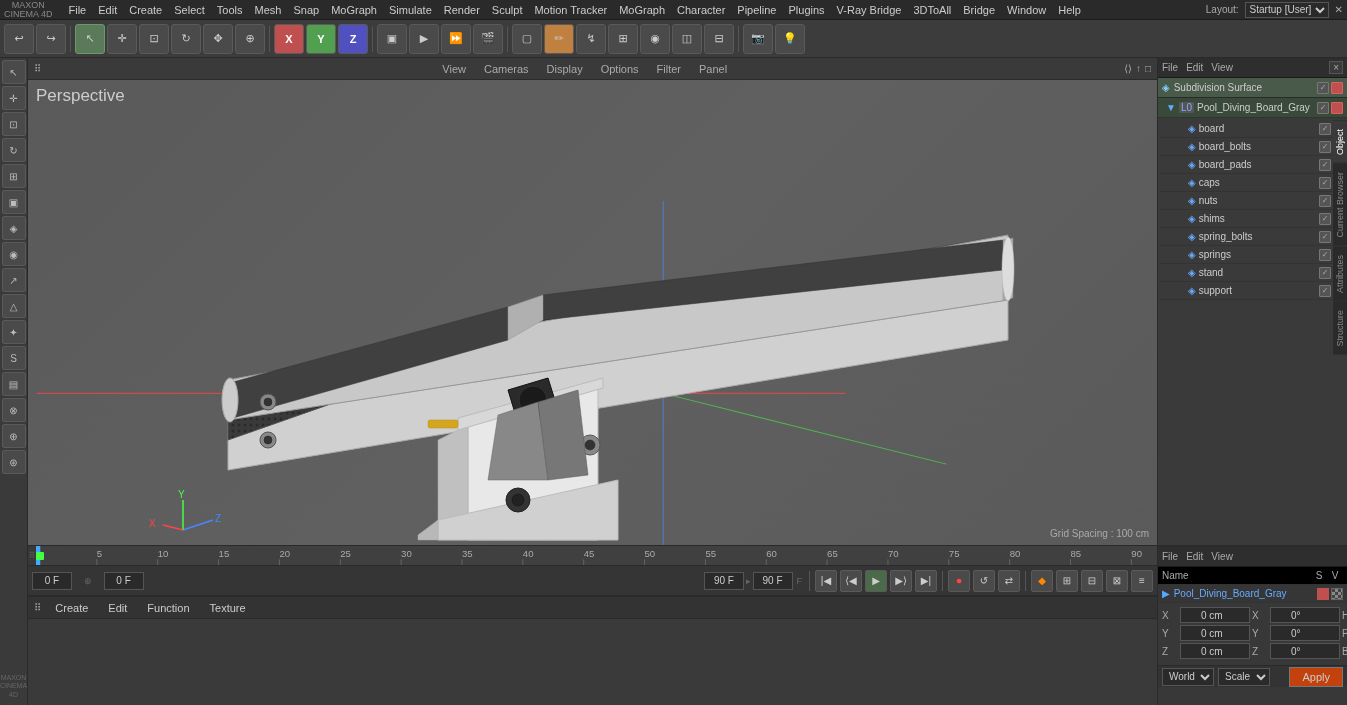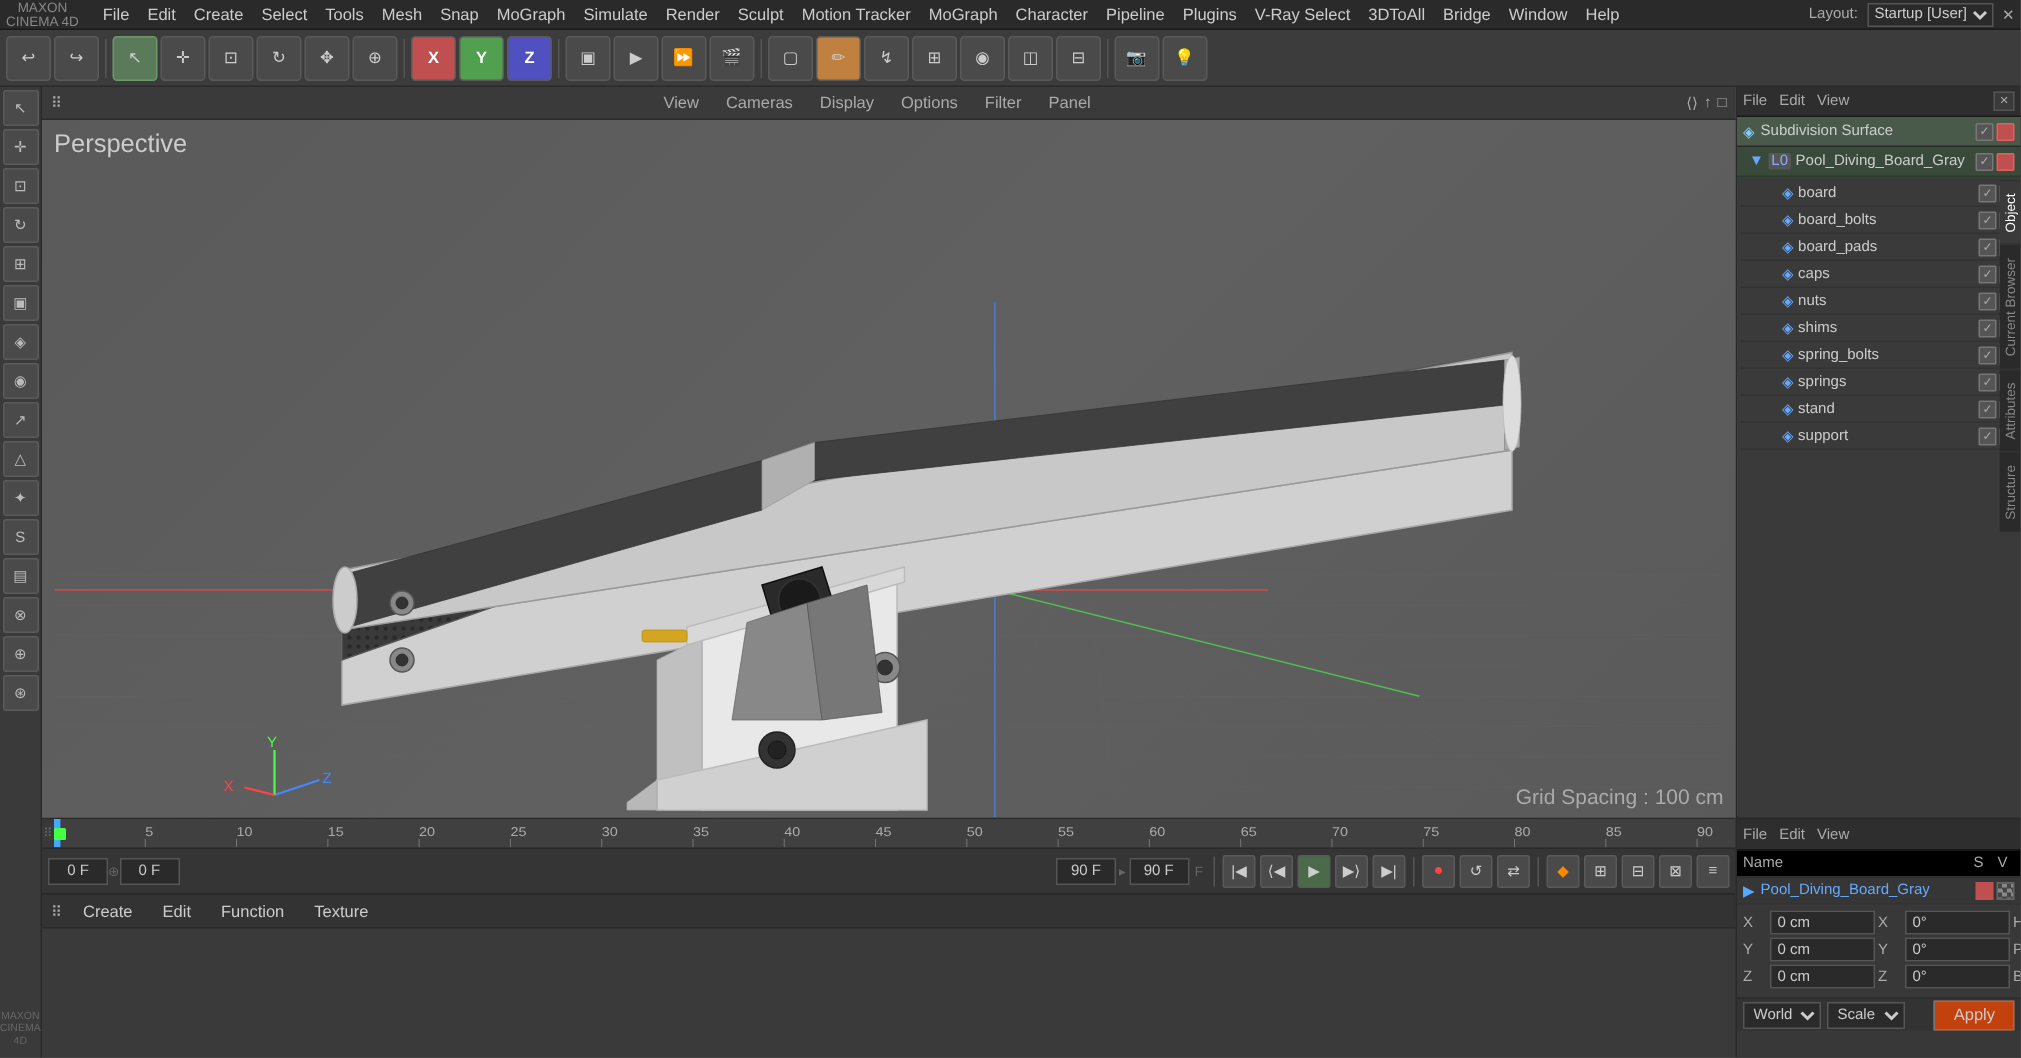--- a/index.html
+++ b/index.html
@@ -69,21 +69,21 @@
     }
 
     
     .grid-svg { position: absolute; top: 0; left: 0; width: 100%; height: 100%; pointer-events: none; }
 
     
     #perspective-label {
       position: absolute; top: 6px; left: 8px; color: #ccc; font-size: 17px;
     }
     #grid-spacing-label {
-      position: absolute; bottom: 6px; right: 8px; color: #aaa; font-size: 14px;
+      position: absolute; bottom: 6px; right: 8px; color: #aaa; font-size: 10px;
     }
 
     
     #timeline {
       height: 20px; background: #383838; border-top: 1px solid #2a2a2a;
       display: flex; align-items: center; overflow: hidden;
     }
     #timeline-ruler {
       flex: 1; display: flex; align-items: center; height: 100%;
       background: #404040; position: relative; overflow: hidden;
@@ -196,21 +196,21 @@
     .timeline-green {
       position: absolute; left: 0; top: 6px; width: 8px; height: 8px;
       background: #4f4; border-radius: 1px;
     }
 
     .obj-item-sub { padding-left: 28px; }
 
     
     .coord-badge {
       background: #2a2a2a; border: 1px solid #555;
-      padding: 1px 4px; font-size: 10px; color: #ccc; min-width: 30px; text-align: right;
+      padding: 1px 20px; font-size: 10px; color: #ccc; min-width: 30px; text-align: right;
     }
   </style>
 </head>
 <body>
 
 <div id="menu-bar">
   <div style="display:flex;align-items:center;margin-right:8px;">
     <span style="font-size:9px;color:#888;line-height:1.0;text-align:center;">MAXON<br>CINEMA 4D</span>
   </div>
   <div id="menu-items" style="display:flex;">
@@ -224,21 +224,21 @@
       <div class="menu-item">Snap</div>
       <div class="menu-item">MoGraph</div>
       <div class="menu-item">Simulate</div>
       <div class="menu-item">Render</div>
       <div class="menu-item">Sculpt</div>
       <div class="menu-item">Motion Tracker</div>
       <div class="menu-item">MoGraph</div>
       <div class="menu-item">Character</div>
       <div class="menu-item">Pipeline</div>
       <div class="menu-item">Plugins</div>
-      <div class="menu-item">V-Ray Select</div>
+      <div class="menu-item">V-Ray Bridge</div>
       <div class="menu-item">3DToAll</div>
       <div class="menu-item">Bridge</div>
       <div class="menu-item">Window</div>
       <div class="menu-item">Help</div>
     </div>
   <div style="margin-left:auto;display:flex;align-items:center;gap:6px;">
     <span style="font-size:10px;color:#aaa;">Layout:</span>
     <select style="background:#2a2a2a;border:1px solid #555;color:#ccc;font-size:10px;height:16px;">
       <option>Startup [User]</option>
     </select>
@@ -484,21 +484,21 @@
             <line x1="969" y1="14" x2="969" y2="20"></line>
             <line x1="1026" y1="14" x2="1026" y2="20"></line>
           </g>
 
           <rect x="0" y="0" width="4" height="20" fill="#4af"></rect>
         </svg>
       </div>
     </div>
 
     <div id="transport-bar">
-      <div style="display:flex;align-items:center;gap:0;margin-right:4px;">
+      <div style="display:flex;align-items:center;gap:12px;margin-right:4px;">
         <input class="transport-input" value="0 F" style="">
         <span style="color:#666;font-size:9px;">⊕</span>
         <input class="transport-input" value="0 F" style="">
       </div>
       <div style="margin-left:auto;display:flex;align-items:center;gap:2px;">
         <input class="transport-input" value="90 F" style="">
         <span style="color:#666;font-size:9px;">▸</span>
         <input class="transport-input" value="90 F" style="">
         <span style="color:#666;font-size:9px;margin:0 2px;">F</span>
       </div>

